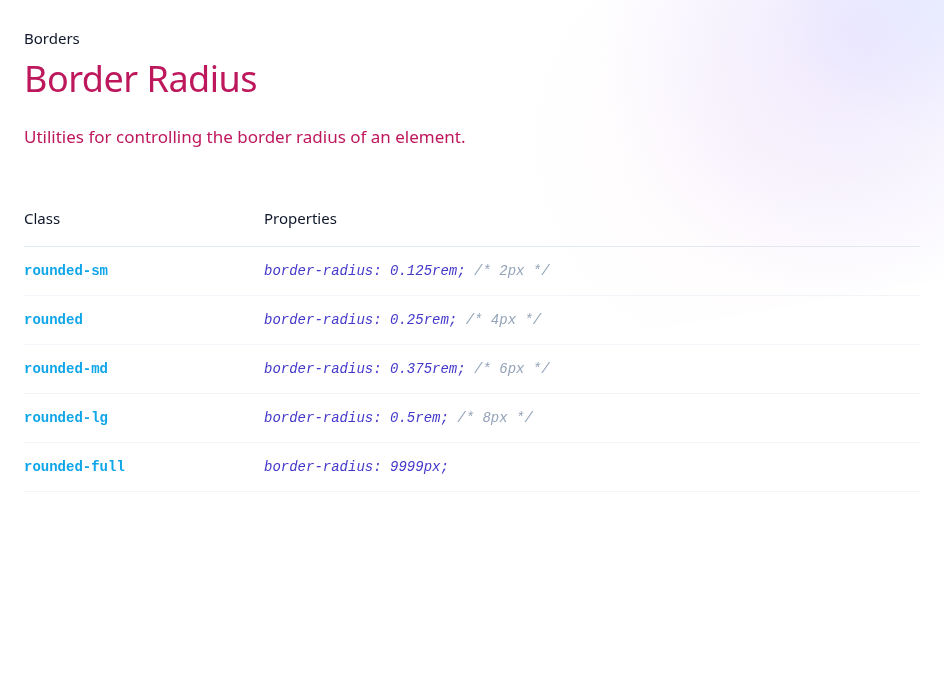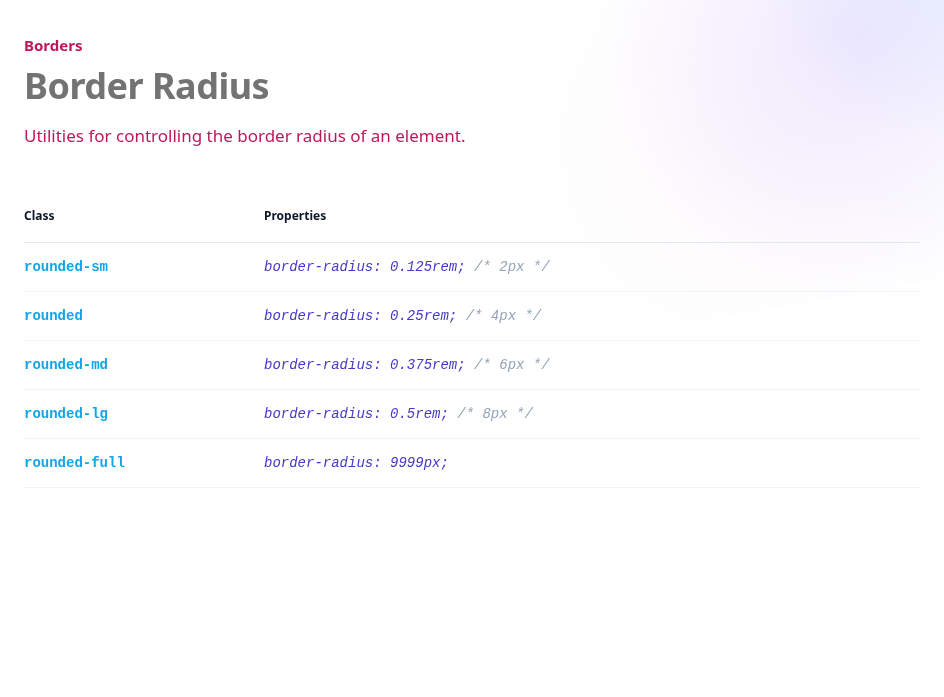--- a/index.html
+++ b/index.html
@@ -29,47 +29,46 @@
         radial-gradient(ellipse 55% 80% at 40% 60%, rgba(252, 231, 243, 0.22), transparent 70%);
       transform: rotate(-10deg);
       pointer-events: none;
       z-index: 0;
     }
     .content {
       position: relative;
       z-index: 1;
     }
     .eyebrow {
-      color: #be185d;
+      color: #0f172a;
       font-size: 15px;
-      font-weight: 700;
+      font-weight: 400;
       margin-bottom: 6px;
-      margin-top: 7px;
     }
     .page-title {
       font-size: 36px;
-      font-weight: 700;
+      font-weight: 400;
       letter-spacing: -0.5px;
-      color: #737373;
-      margin-bottom: 14px;
+      color: #be185d;
+      margin-bottom: 22px;
     }
     .subtitle {
       font-size: 17px;
       color: #be185d;
       font-weight: 400;
       margin-bottom: 60px;
     }
     table {
       width: 100%;
       border-collapse: collapse;
     }
     thead th {
       text-align: left;
-      font-size: 12px;
-      font-weight: 700;
+      font-size: 15px;
+      font-weight: 400;
       color: #0f172a;
       padding: 0 0 18px 0;
       border-bottom: 1px solid #e2e8f0;
     }
     thead th.col-class {
       width: 240px;
     }
     tbody td {
       padding: 16px 0;
       border-bottom: 1px solid #f1f5f9;

